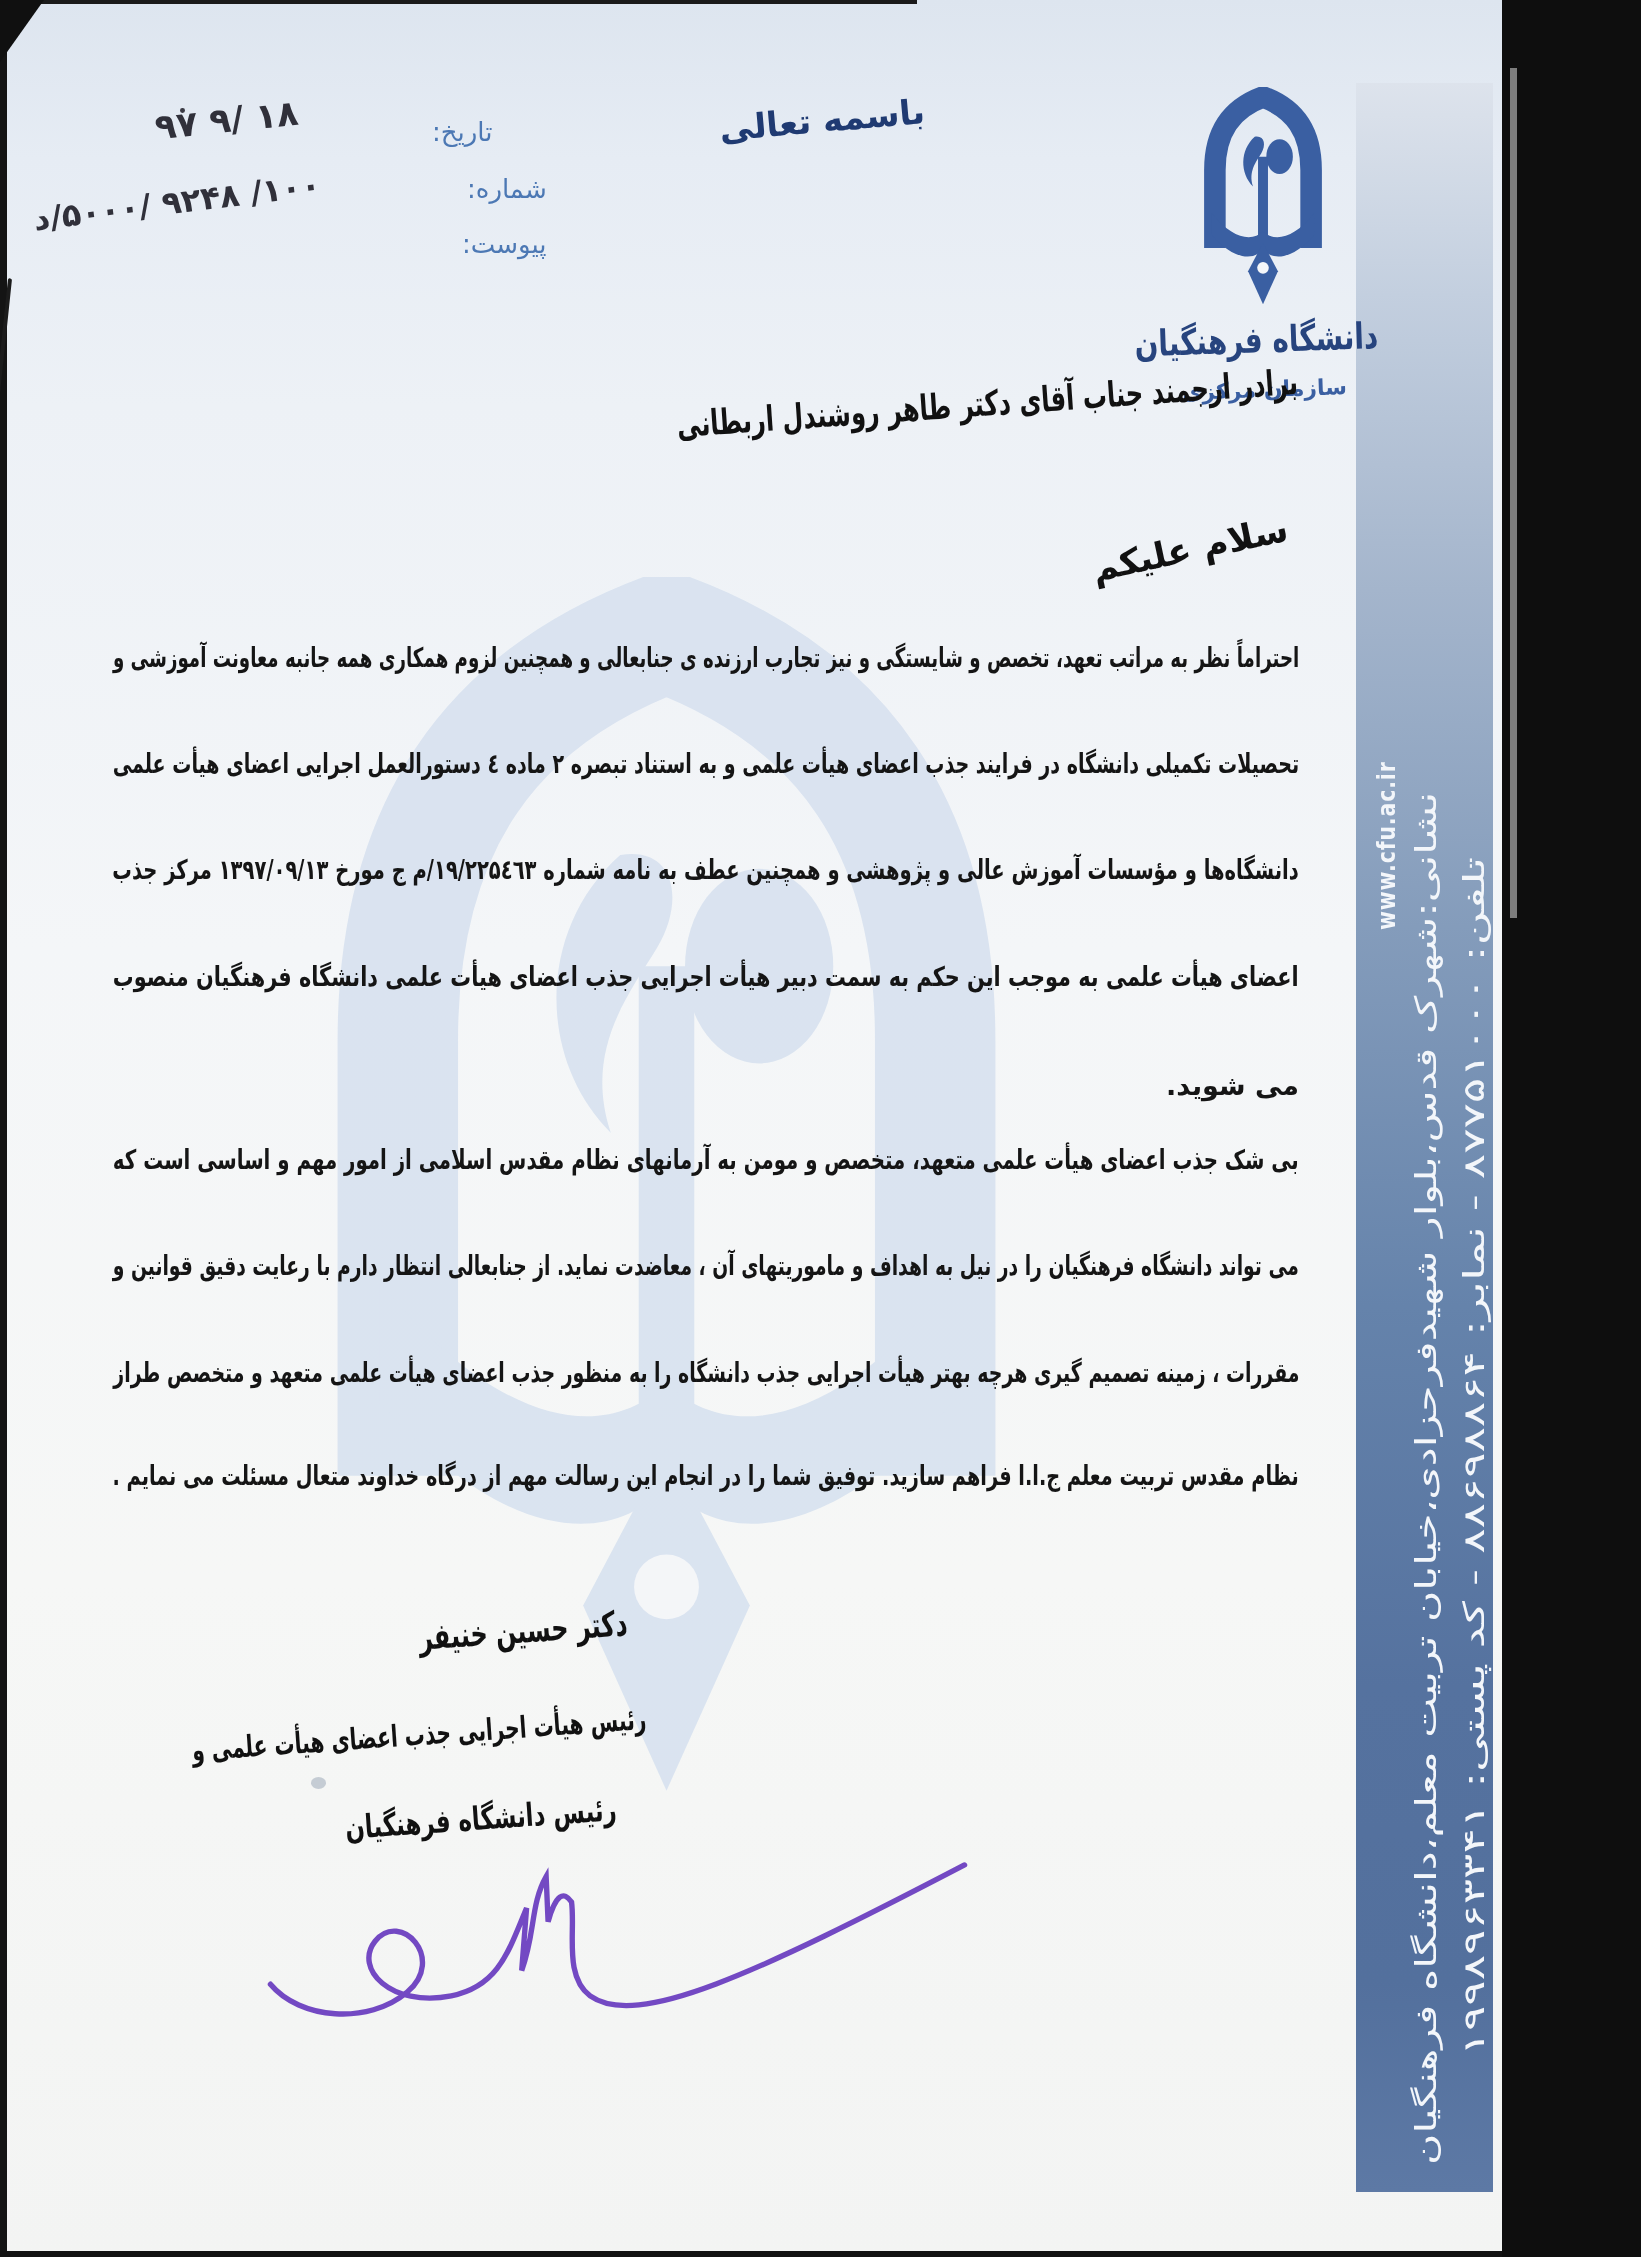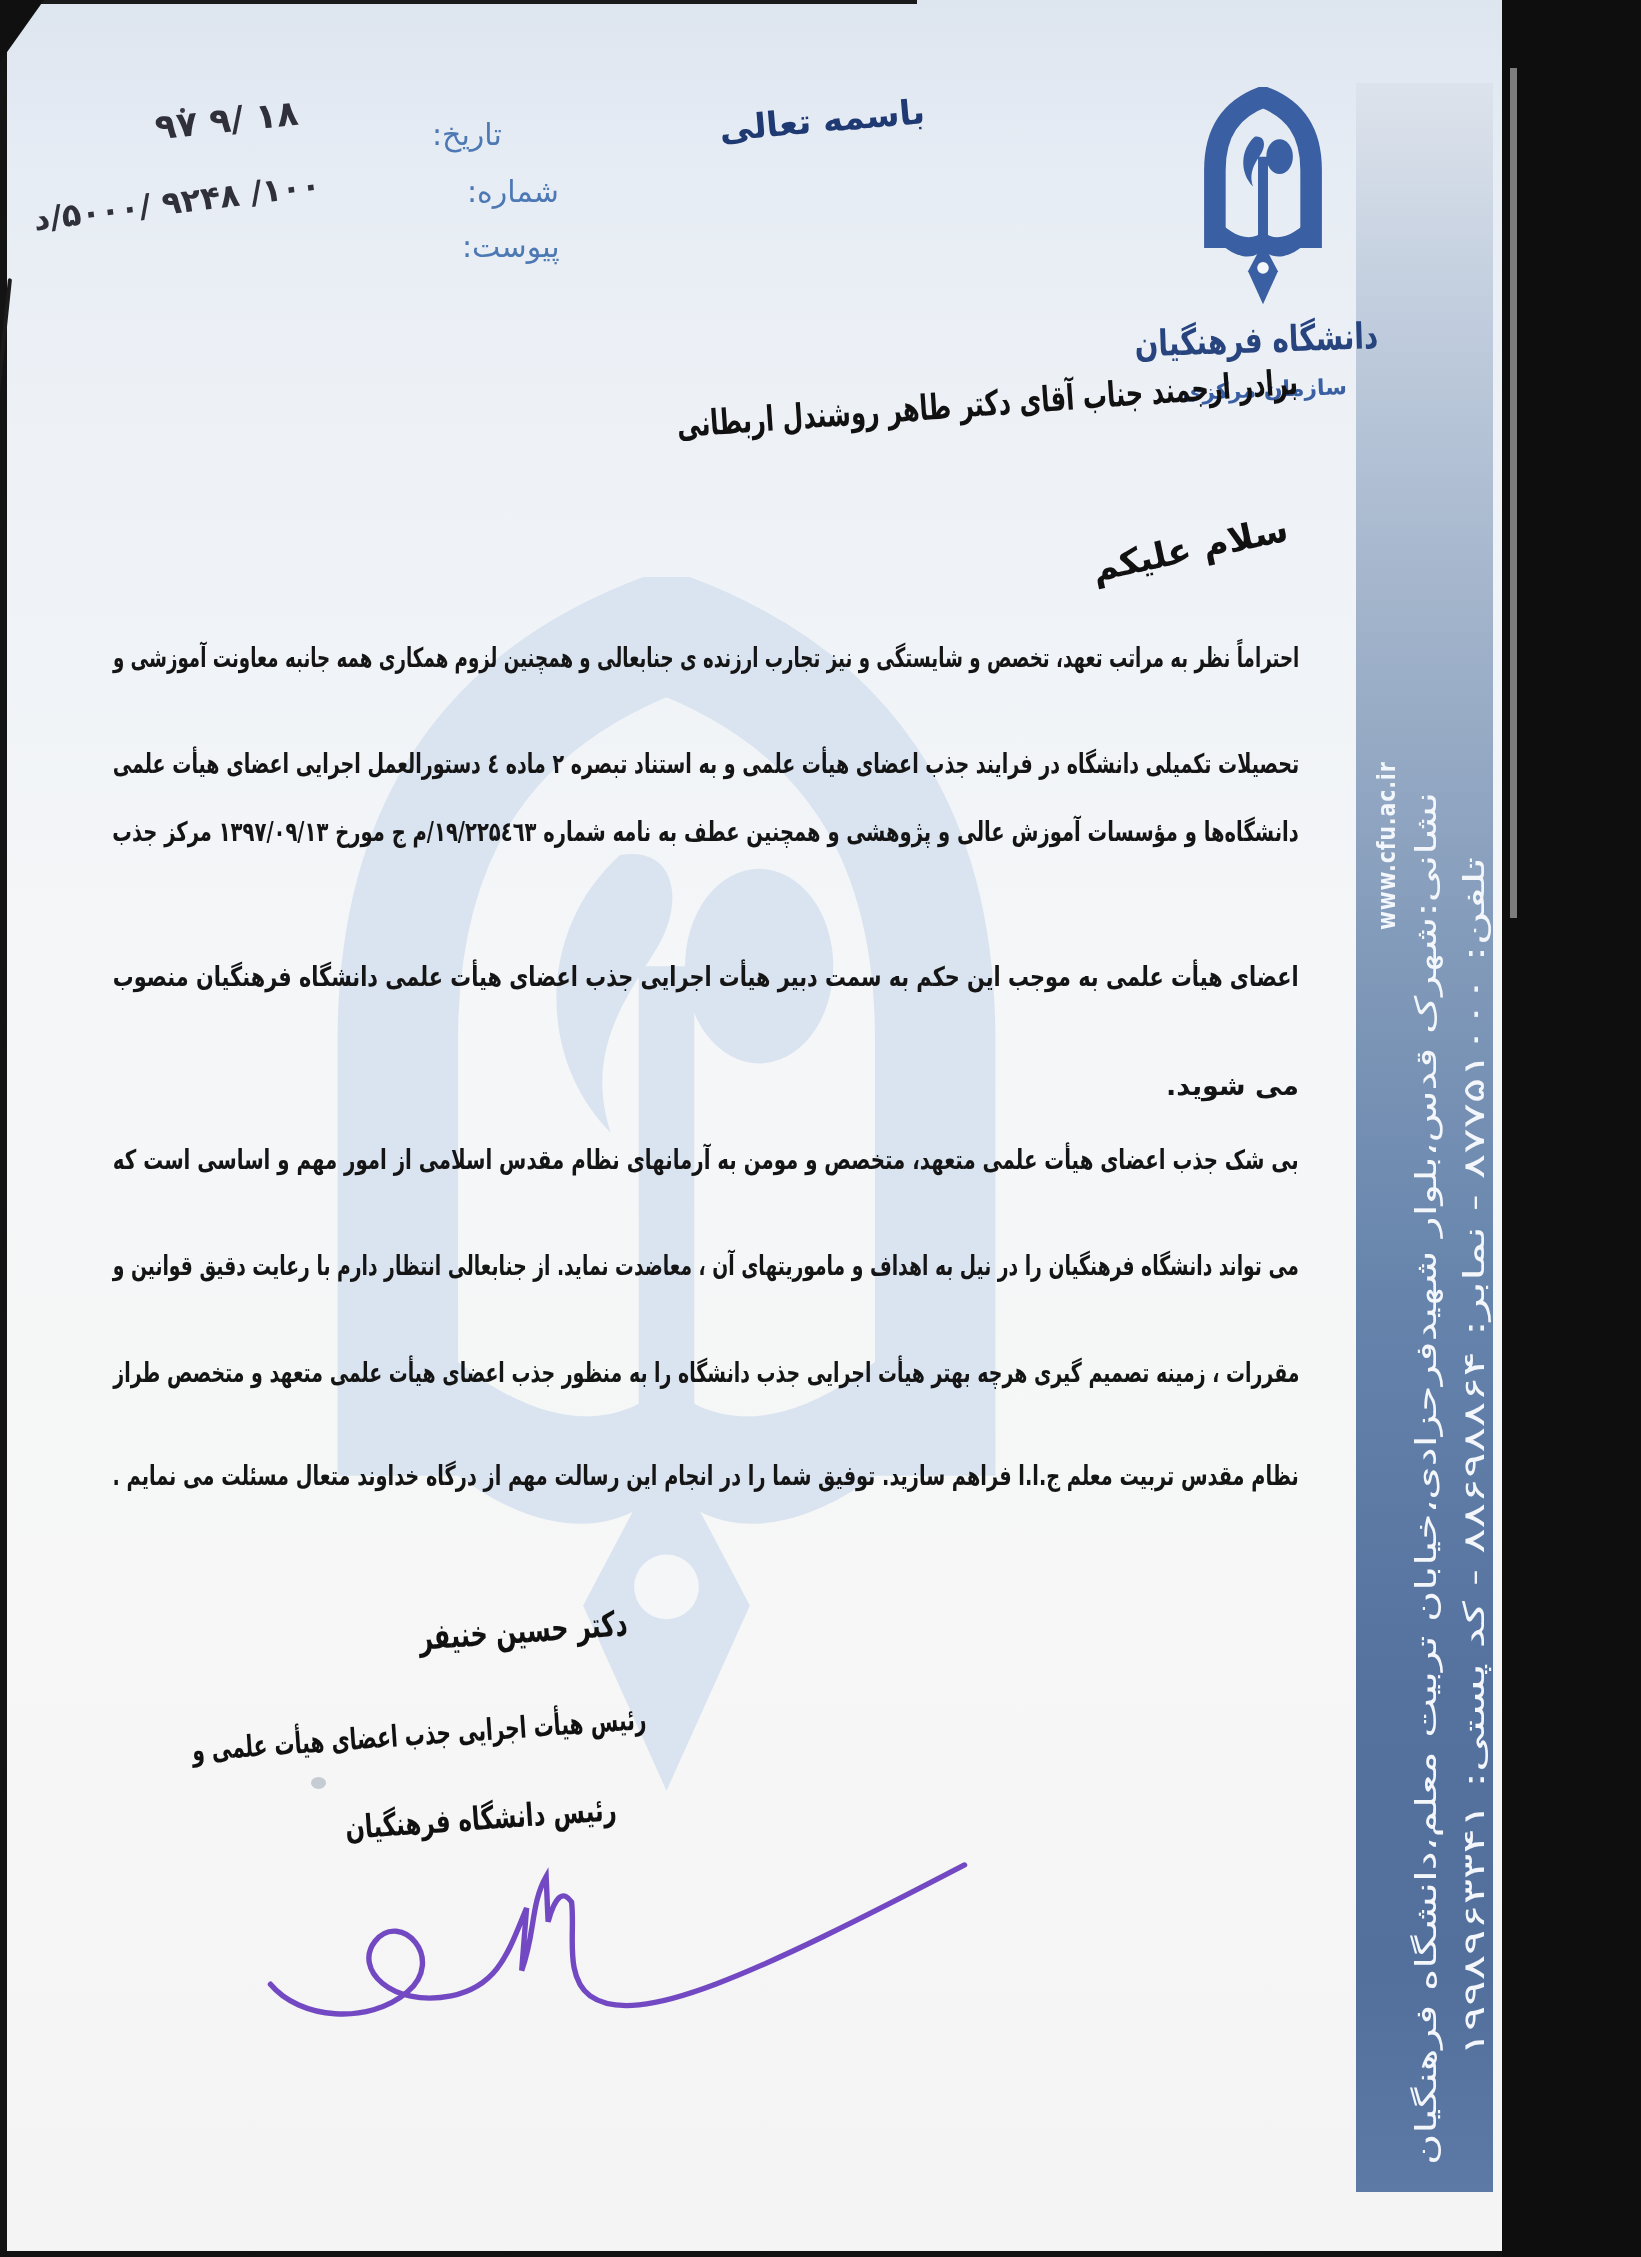--- a/index.html
+++ b/index.html
@@ -21,21 +21,21 @@
   .strip-text .fitspan{line-height:1;}
   
   .black-right{position:absolute;left:1502px;top:0;width:139px;height:2257px;background:#0e0e0e;z-index:4;}
   .black-right-streak{position:absolute;left:1510px;top:68px;width:6.8px;height:850px;background:#d9d9d9;opacity:.55;z-index:5;}
   .black-left{position:absolute;left:0;top:0;width:6.8px;height:2257px;background:#141414;z-index:4;}
   .black-top{position:absolute;left:0;top:0;width:917px;height:3.9px;background:#1a1a1a;z-index:4;}
   .black-bottom{position:absolute;left:0;bottom:0;width:1502px;height:5.8px;background:#121212;z-index:4;}
   .corner-fold{position:absolute;left:0;top:0;width:0;height:0;border-top:62px solid #101010;border-right:44px solid transparent;z-index:5;}
   
   .besmele{left:718px;top:100px;width:208px;text-align:center;font-size:34px;font-weight:bold;color:#1f3a72;transform:rotate(-5deg);z-index:6;}
-  .meta-label{font-size:30px;color:#4c78b4;z-index:6;}
+  .meta-label{font-size:26px;color:#4c78b4;z-index:6;}
   .hand{font-weight:bold;color:#30303a;z-index:6;text-align:center;}
   .logo-emblem{position:absolute;left:1180px;top:87px;width:166px;height:219px;color:#3a5fa2;z-index:6;}
   .logo-title{left:1115px;top:319px;width:299px;text-align:center;font-size:36px;font-weight:bold;color:#27447e;transform:rotate(-2deg);z-index:6;}
   .logo-sub{left:1115px;top:377px;width:299px;text-align:center;font-size:22px;font-weight:bold;color:#3a5fa2;transform:rotate(-2deg);z-index:6;}
   
   .recipient{left:661px;top:384px;width:637px;text-align:right;transform:rotate(-4deg);z-index:6;}
   .recipient .fitspan{font-size:35px;font-weight:bold;color:#111;}
   .greeting{left:1079px;top:529px;width:222px;text-align:center;font-size:35px;font-weight:bold;color:#111;transform:rotate(-12deg);z-index:6;}
   .bodyline{left:111px;width:1188px;text-align:left;z-index:6;color:#151515;}
   .bodyline .fitspan{font-size:27px;font-weight:bold;}
@@ -109,21 +109,21 @@
   </div>
   <div class="abs logo-sub rtl">سازمان مرکزی</div>
 
   <div class="abs recipient rtl">
     <span class="fitspan" style="transform-origin: 100% 50%; transform: scaleX(0.689655);">برادر ارجمند جناب آقای دکتر طاهر روشندل اربطانی</span>
   </div>
   <div class="abs greeting rtl">سلام علیکم</div>
 
   <div class="abs bodyline rtl" style="top:642px;"><span class="fitspan" style="transform-origin: 100% 50%; transform: scaleX(0.674712);">احتراماً نظر به مراتب تعهد، تخصص و شایستگی و نیز تجارب ارزنده ی جنابعالی و همچنین لزوم همکاری همه جانبه معاونت آموزشی و</span></div>
   <div class="abs bodyline rtl" style="top:748px;"><span class="fitspan" style="transform-origin: 100% 50%; transform: scaleX(0.70568);">تحصیلات تکمیلی دانشگاه در فرایند جذب اعضای هیأت علمی و به استناد تبصره ۲ ماده ٤ دستورالعمل اجرایی اعضای هیأت علمی</span></div>
-  <div class="abs bodyline rtl" style="top:816px;text-decoration:underline;"><span class="fitspan" style="transform-origin: 100% 50%; transform: scaleX(0.723529);">دانشگاه‌ها و مؤسسات آموزش عالی و پژوهشی و همچنین عطف به نامه شماره ۱۹/۲۲۵٤٦۳/م ج مورخ ۱۳۹۷/۰۹/۱۳ مرکز جذب</span></div>
+  <div class="abs bodyline rtl" style="top:854px;text-decoration:underline;"><span class="fitspan" style="transform-origin: 100% 50%; transform: scaleX(0.723529);">دانشگاه‌ها و مؤسسات آموزش عالی و پژوهشی و همچنین عطف به نامه شماره ۱۹/۲۲۵٤٦۳/م ج مورخ ۱۳۹۷/۰۹/۱۳ مرکز جذب</span></div>
   <div class="abs bodyline rtl" style="top:961px;"><span class="fitspan" style="transform-origin: 100% 50%; transform: scaleX(0.77116);">اعضای هیأت علمی به موجب این حکم به سمت دبیر هیأت اجرایی جذب اعضای هیأت علمی دانشگاه فرهنگیان منصوب</span></div>
   <div class="abs shortline rtl" style="top:1070px;">می شوید.</div>
   <div class="abs bodyline rtl" style="top:1144px;"><span class="fitspan" style="transform-origin: 100% 50%; transform: scaleX(0.732143);">بی شک جذب اعضای هیأت علمی متعهد، متخصص و مومن به آرمانهای نظام مقدس اسلامی از امور مهم و اساسی است که</span></div>
   <div class="abs bodyline rtl" style="top:1250px;"><span class="fitspan" style="transform-origin: 100% 50%; transform: scaleX(0.694131);">می تواند دانشگاه فرهنگیان را در نیل به اهداف و ماموریتهای آن ، معاضدت نماید. از جنابعالی انتظار دارم با رعایت دقیق قوانین و</span></div>
   <div class="abs bodyline rtl" style="top:1357px;"><span class="fitspan" style="transform-origin: 100% 50%; transform: scaleX(0.701254);">مقررات ، زمینه تصمیم گیری هرچه بهتر هیأت اجرایی جذب دانشگاه را به منظور جذب اعضای هیأت علمی متعهد و متخصص طراز</span></div>
   <div class="abs bodyline rtl" style="top:1460px;"><span class="fitspan" style="transform-origin: 100% 50%; transform: scaleX(0.714701);">نظام مقدس تربیت معلم ج.ا.ا فراهم سازید. توفیق شما را در انجام این رسالت مهم از درگاه خداوند متعال مسئلت می نمایم .</span></div>
 
   <div class="abs sig-line sig-name rtl" style="left:386px;top:1610px;width:290px;">
     <span class="fitspan" style="transform-origin: 50% 50%; transform: scaleX(0.68254);">دکتر حسین خنیفر</span>
   </div>

